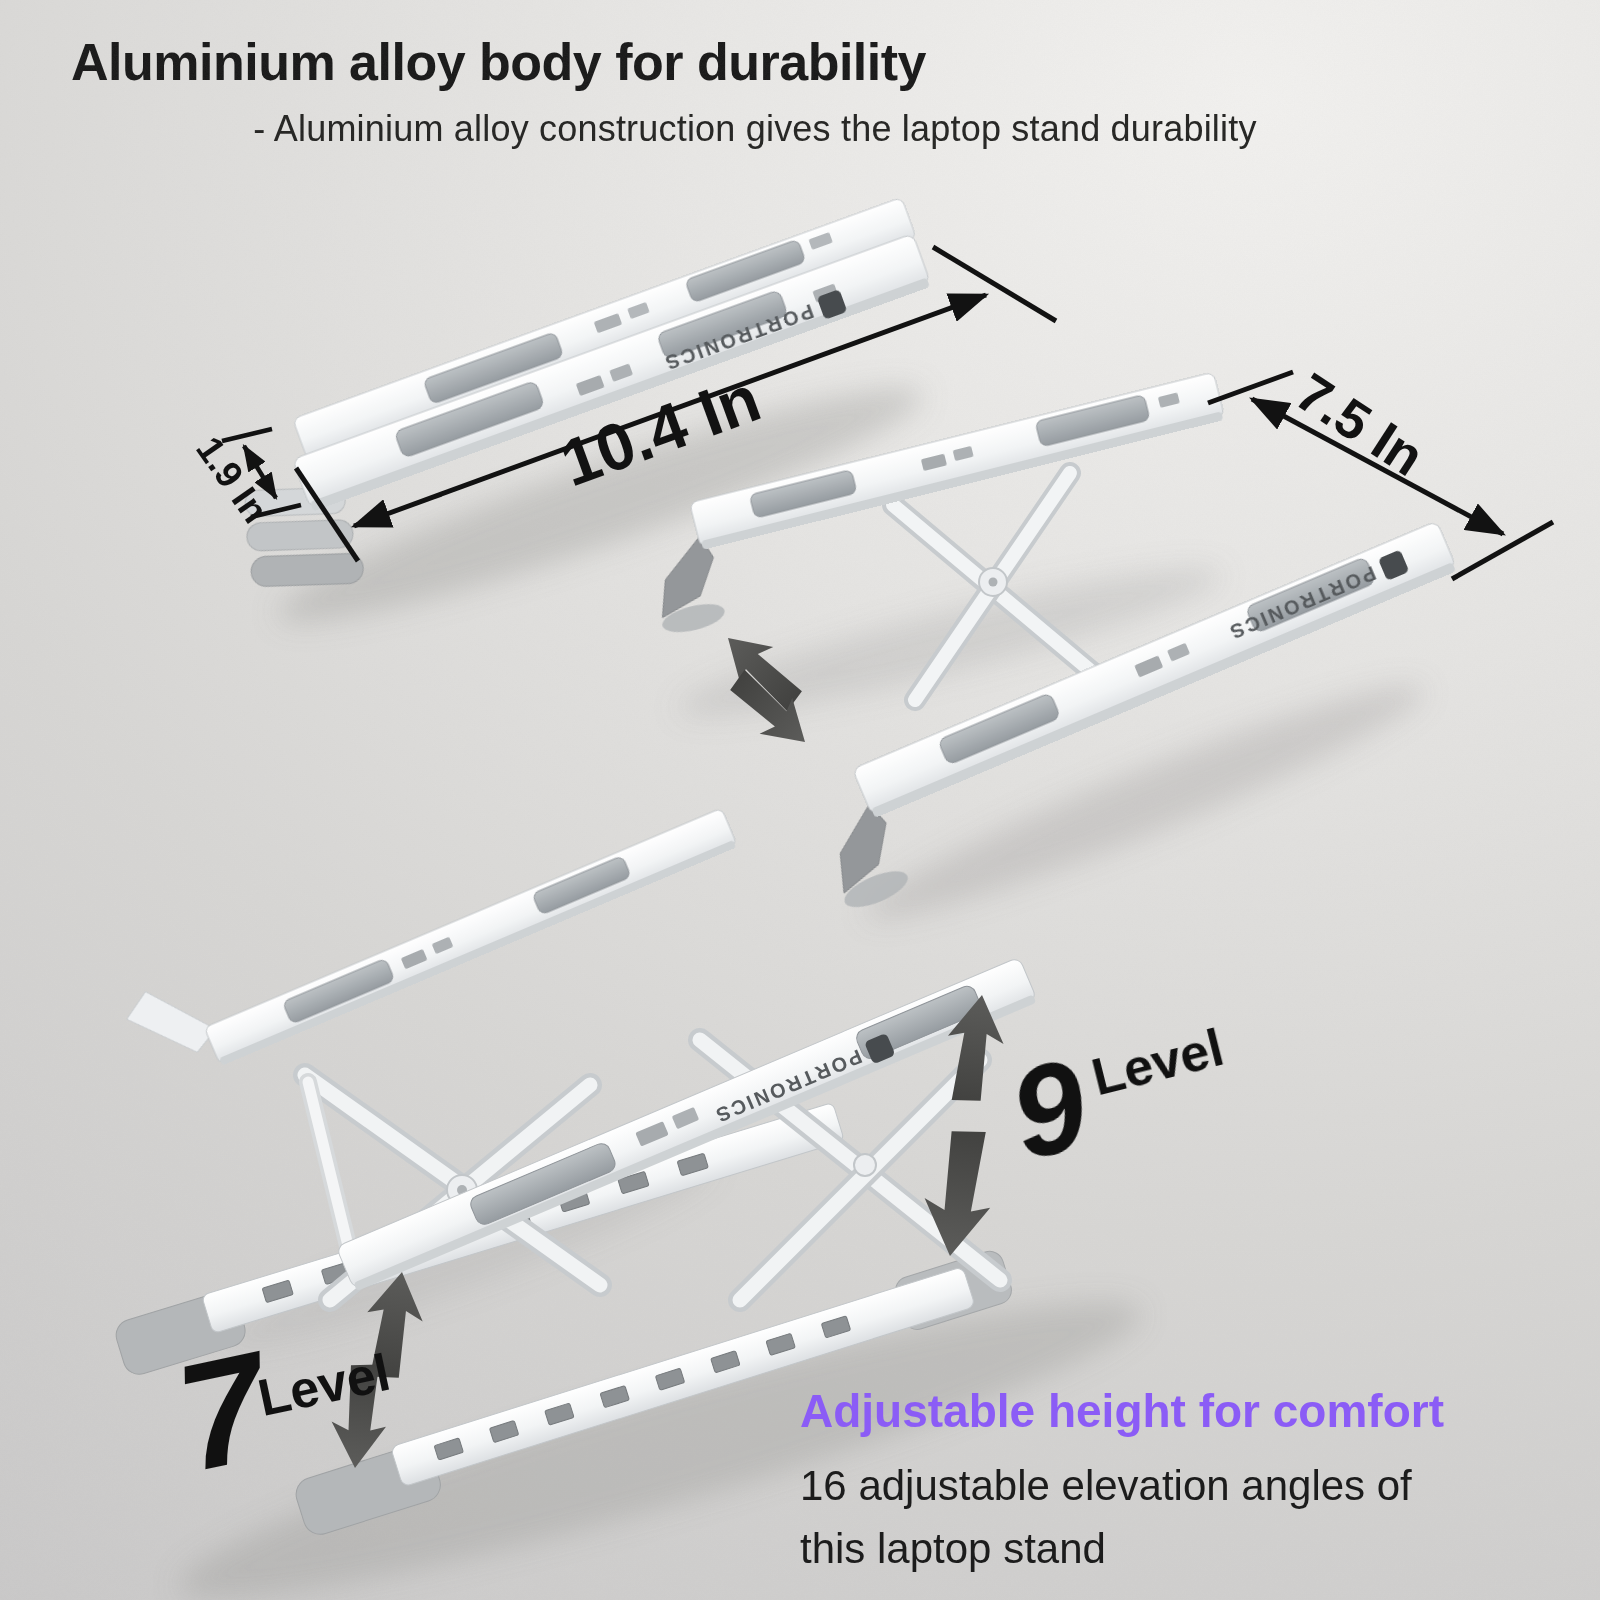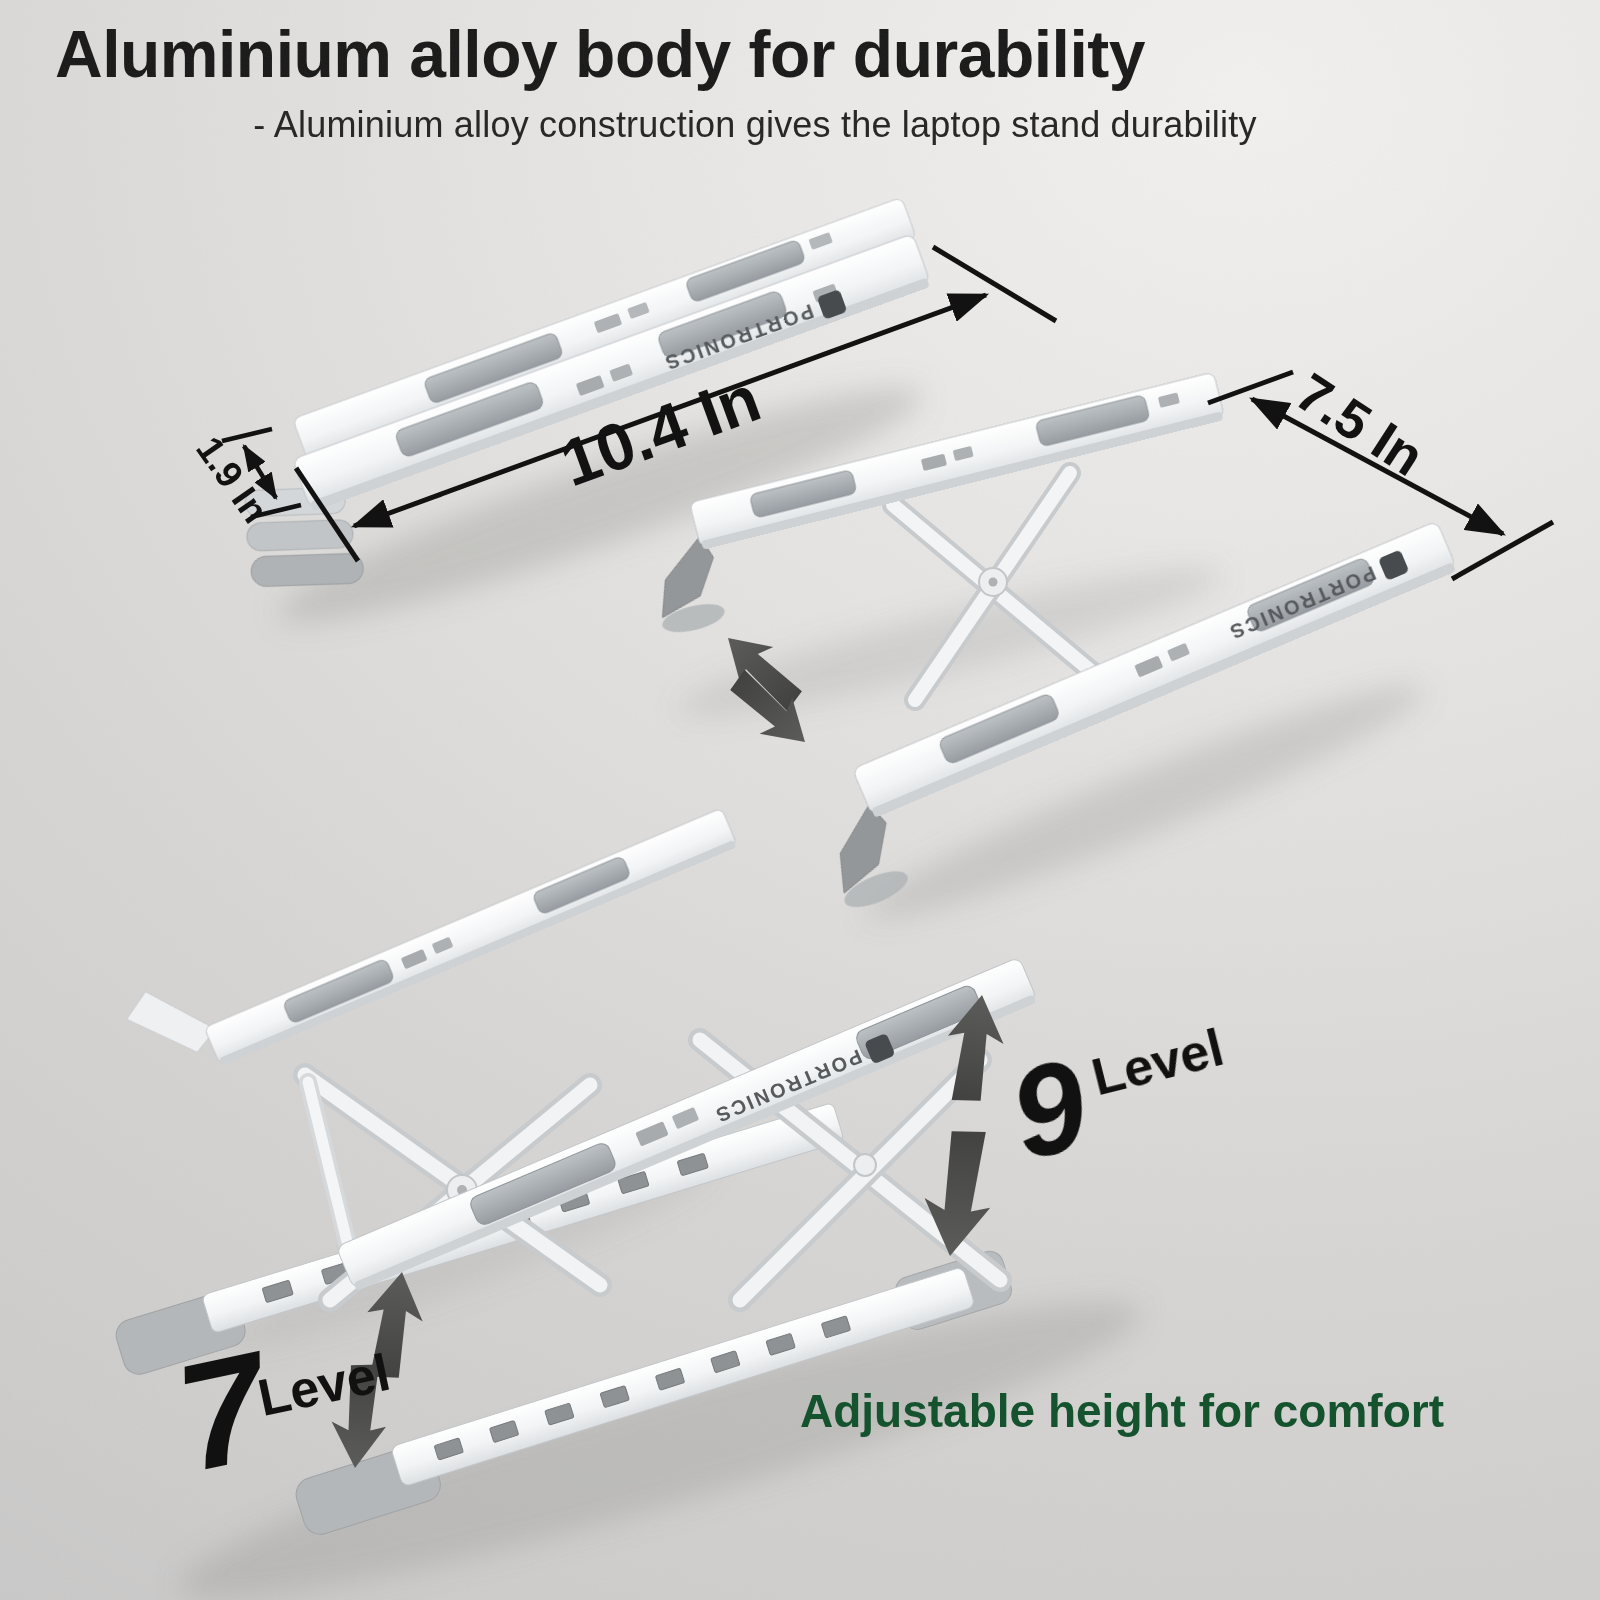--- a/index.html
+++ b/index.html
@@ -2,24 +2,24 @@
 <html><head>
 <meta charset="utf-8">
 <style>
   html,body{margin:0;padding:0;}
   body{
     width:1600px;height:1600px;overflow:hidden;position:relative;
     font-family:"Liberation Sans", sans-serif;
     background:radial-gradient(140% 115% at 78% 6%, #f2f1ef 0%, #e6e5e3 30%, #d7d6d4 62%, #c9c8c8 100%);
   }
   .header{position:absolute;left:55px;top:16px;width:1400px;}
-  .header h1{margin:0;font-size:66px;font-weight:700;color:#161616;letter-spacing:-0.5px;}
+  .header h1{margin:16px;font-size:52px;font-weight:700;color:#161616;letter-spacing:-0.5px;}
   .header p{margin:12px 0 0 0;font-size:36px;font-weight:400;color:#222220;letter-spacing:0.2px;text-align:center;}
   .footer{position:absolute;left:800px;top:1384px;width:720px;}
-  .footer h2{margin:0;font-size:46px;font-weight:700;color:#14532d;}
+  .footer h2{margin:0;font-size:46px;font-weight:700;color:#8b5cf6;}
   .footer .desc{margin-top:16px;font-size:42px;line-height:1.5;color:#1c1c1c;font-weight:400;}
   svg.figure{position:absolute;left:0;top:0;}
   svg text{font-family:"Liberation Sans", sans-serif;}
 </style>
 </head>
 <body>
 
 <header class="header">
   <h1>Aluminium alloy body for durability</h1>
   <p>- Aluminium alloy construction gives the laptop stand durability</p>
@@ -236,13 +236,17 @@
     <text x="1098" y="1100" font-size="52" font-weight="600">Level</text>
   </g>
   <g fill="#111111" transform="rotate(-12 300 1390)">
     <text x="178" y="1448" font-size="152" font-style="italic" font-weight="800">7</text>
     <text x="258" y="1408" font-size="52" font-weight="600">Level</text>
   </g>
 </svg>
 
 <div class="footer">
   <h2>Adjustable height for comfort</h2>
+  <div class="desc">
+    <div>16 adjustable elevation angles of</div>
+    <div>this laptop stand</div>
+  </div>
 </div>
 
 </body></html>

